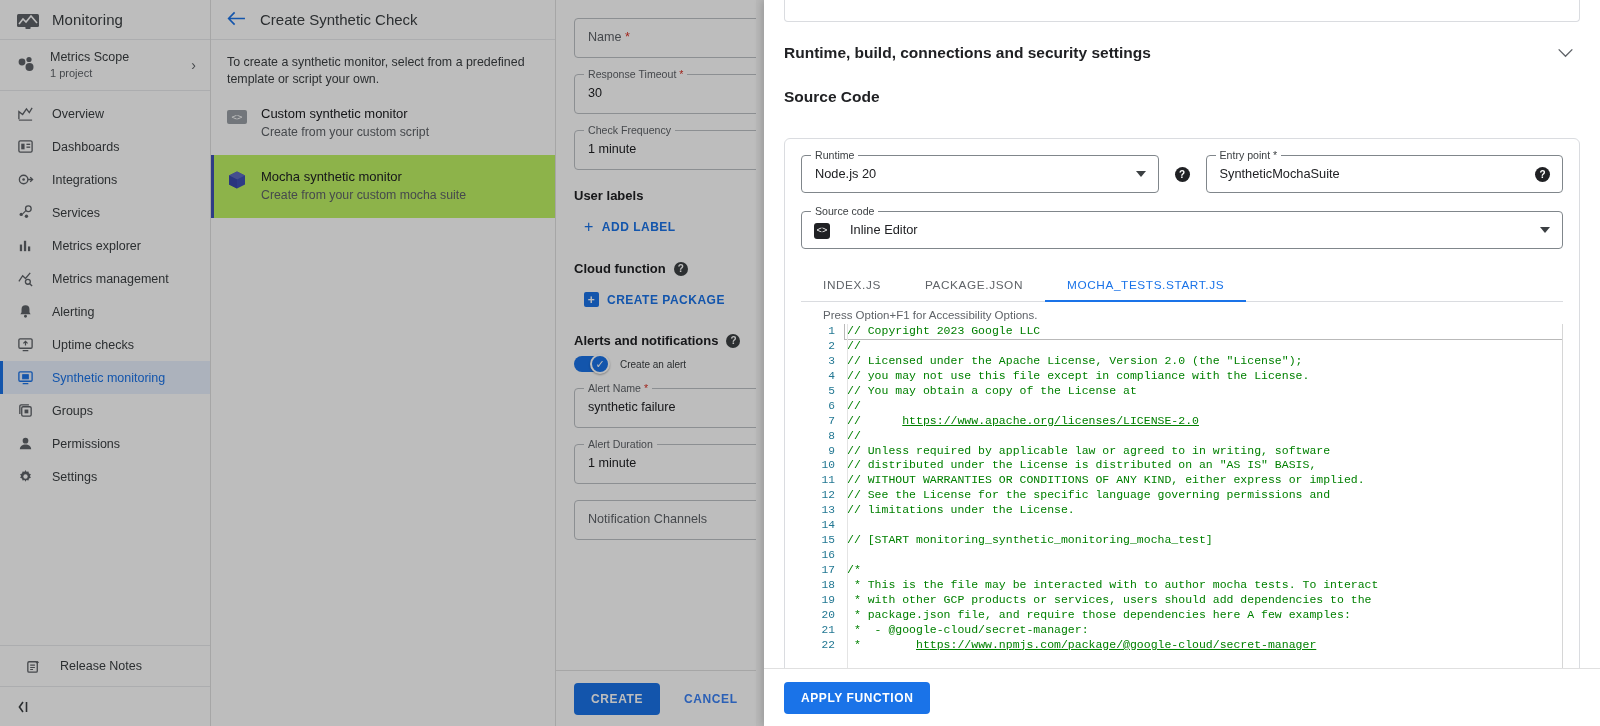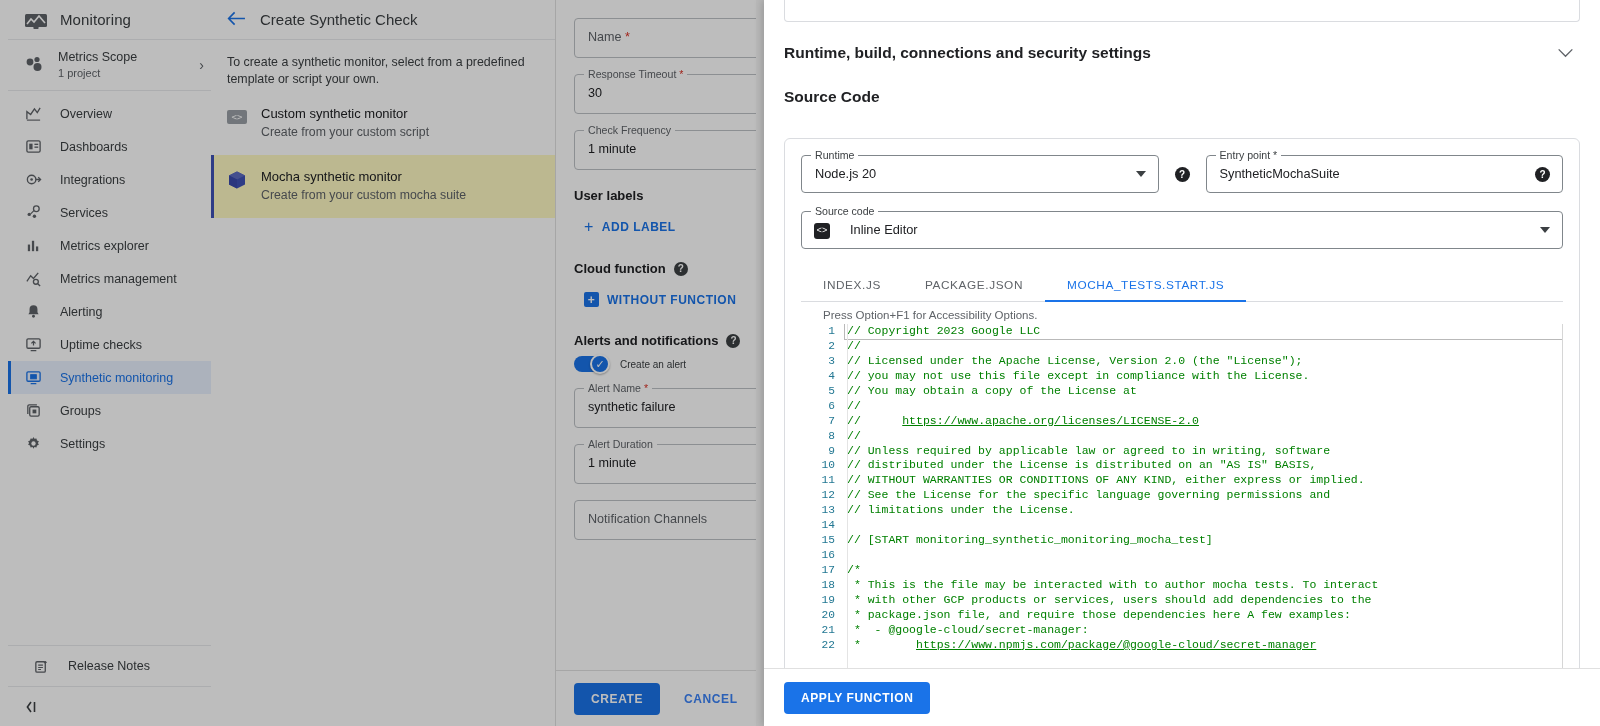--- a/index.html
+++ b/index.html
@@ -18,21 +18,21 @@
   }
   .dim {
     position: absolute; inset: 0;
     background: rgba(0,0,0,0.26);
     z-index: 50;
     pointer-events: none;
   }
 
   
   .nav {
-    position: absolute; left: 8px; top: 0; width: 211px; height: 726px;
+    position: absolute; left: 0; top: 0; width: 211px; height: 726px;
     background: #fff; border-right: 1px solid #e0e0e0;
     display: flex; flex-direction: column;
   }
   .nav-header {
     height: 40px; display: flex; align-items: center; gap: 12px;
     padding: 0 16px; border-bottom: 1px solid #e8eaed;
   }
   .nav-logo { width: 24px; height: 18px; flex: none; }
   .nav-title { font-size: 15px; color: #3c4043; font-weight: 400; letter-spacing: .1px; }
 
@@ -85,21 +85,21 @@
   }
   .back-arrow { color: #1a73e8; font-size: 19px; line-height: 1; cursor: pointer; }
   .mid-title { font-size: 15px; color: #3c4043; }
   .mid-desc {
     padding: 14px 16px 4px 16px; font-size: 12.4px; color: #3c4043; line-height: 17px;
   }
   .tpl {
     display: flex; gap: 14px; align-items: flex-start;
     padding: 13px 16px 14px 16px; cursor: pointer; position: relative;
   }
-  .tpl.selected { background: #fef9c3; }
+  .tpl.selected { background: #bef264; }
   .tpl.selected::before {
     content:""; position:absolute; left:0; top:0; bottom:0; width:3px; background:#3f51b5;
   }
   .tpl-icon { width: 20px; height: 20px; flex: none; margin-top: 2px; }
   .tpl-name { font-size: 13px; color: #202124; line-height: 18px; }
   .tpl-sub { font-size: 12.3px; color: #5f6368; line-height: 17px; margin-top: 1px; }
 
   
   .form {
     position: absolute; left: 556px; top: 0; width: 420px; height: 726px;
@@ -425,20 +425,29 @@
           <span class="ni-icon">
             <svg width="17" height="17" viewBox="0 0 18 18">
                 <rect x="5" y="5" width="10" height="10" rx="1.4" fill="none" stroke="#5f6368" stroke-width="1.4"></rect>
                 <path d="M3 12.6V4.4A1.4 1.4 0 0 1 4.4 3h8.2" fill="none" stroke="#5f6368" stroke-width="1.4"></path>
                 <rect x="8" y="8" width="4" height="4" fill="#5f6368"></rect>
               </svg>
           </span>
           <span>Groups</span>
         </div>
 
+        <div class="nav-item">
+          <span class="ni-icon">
+            <svg width="17" height="17" viewBox="0 0 18 18">
+                <circle cx="9" cy="6" r="3" fill="#5f6368"></circle>
+                <path d="M3 15c0-3.2 2.7-5 6-5s6 1.8 6 5z" fill="#5f6368"></path>
+              </svg>
+          </span>
+          <span>Permissions</span>
+        </div>
 
         <div class="nav-item">
           <span class="ni-icon">
             <svg width="17" height="17" viewBox="0 0 18 18">
                 <path d="M9 2.2l1 1.9 2.1-.5.6 2.1 2 .8-1 1.9 1 1.9-2 .8-.6 2.1-2.1-.5-1 1.9-1-1.9-2.1.5-.6-2.1-2-.8 1-1.9-1-1.9 2-.8.6-2.1 2.1.5z" fill="#5f6368"></path>
                 <circle cx="9" cy="9" r="2.3" fill="#fff"></circle>
               </svg>
           </span>
           <span>Settings</span>
         </div>
@@ -529,21 +538,21 @@
           <span style="font-size:16px;line-height:1;font-weight:400">+</span>
           <span>ADD LABEL</span>
         </button>
 
         <div class="section-h">
           <span>Cloud function</span>
           <span class="help-dot">?</span>
         </div>
         <button class="btn-text">
           <span class="plus-sq">+</span>
-          <span>WITHOUT FUNCTION</span>
+          <span>CREATE PACKAGE</span>
         </button>
 
         <div class="section-h">
           <span>Alerts and notifications</span>
           <span class="help-dot">?</span>
         </div>
 
         <div class="toggle-row">
           <span class="toggle">
             <span class="knob">✓</span>

